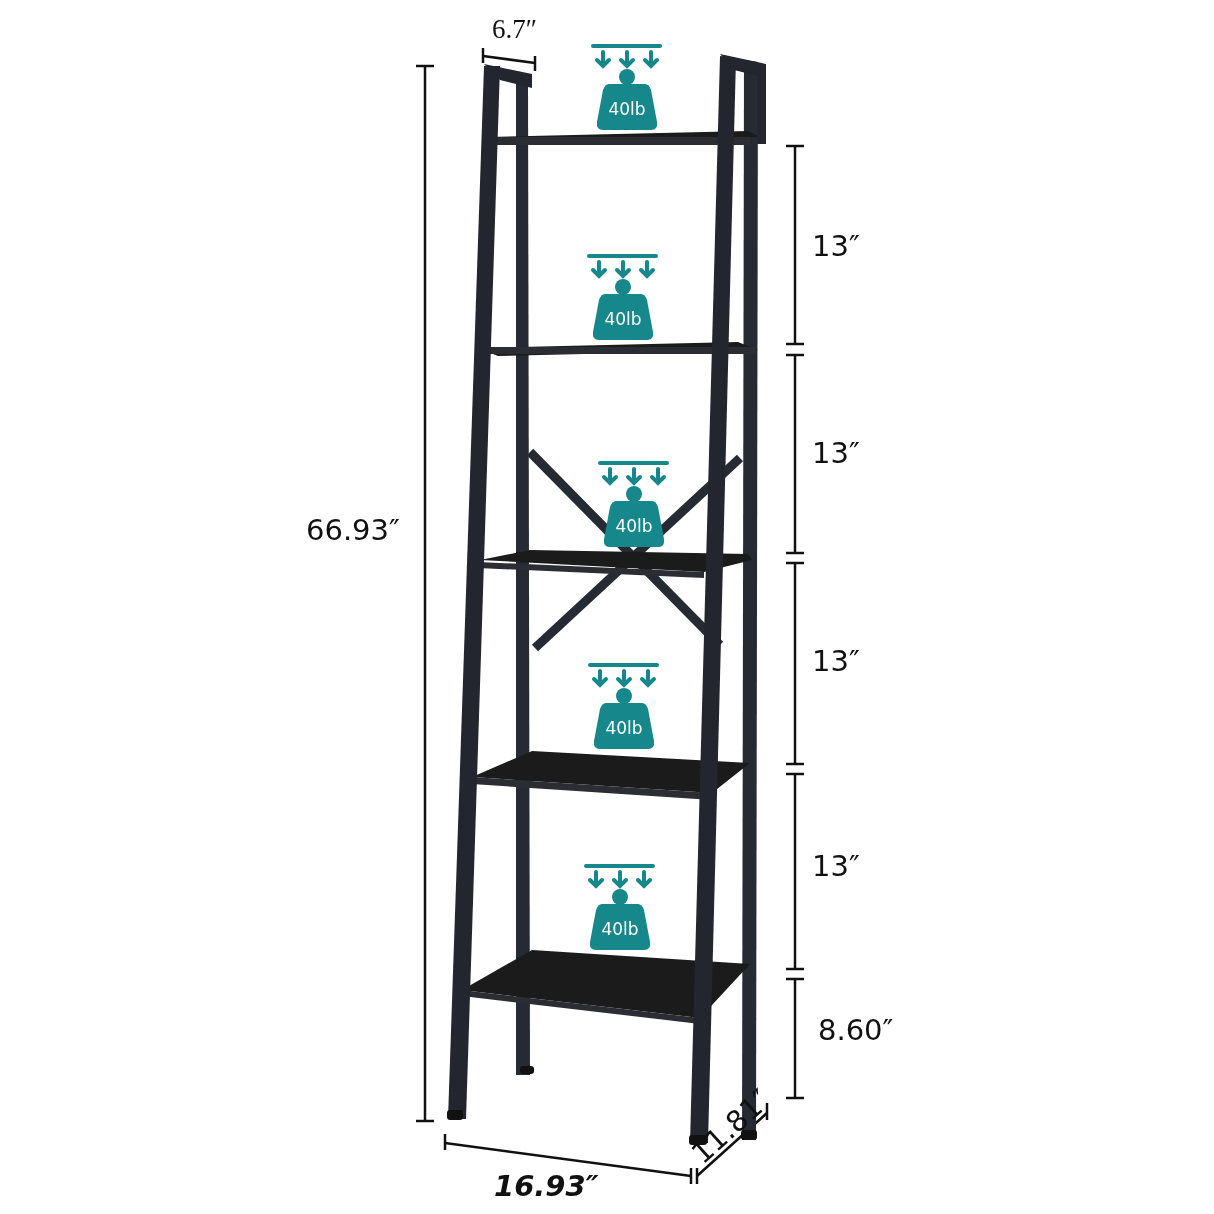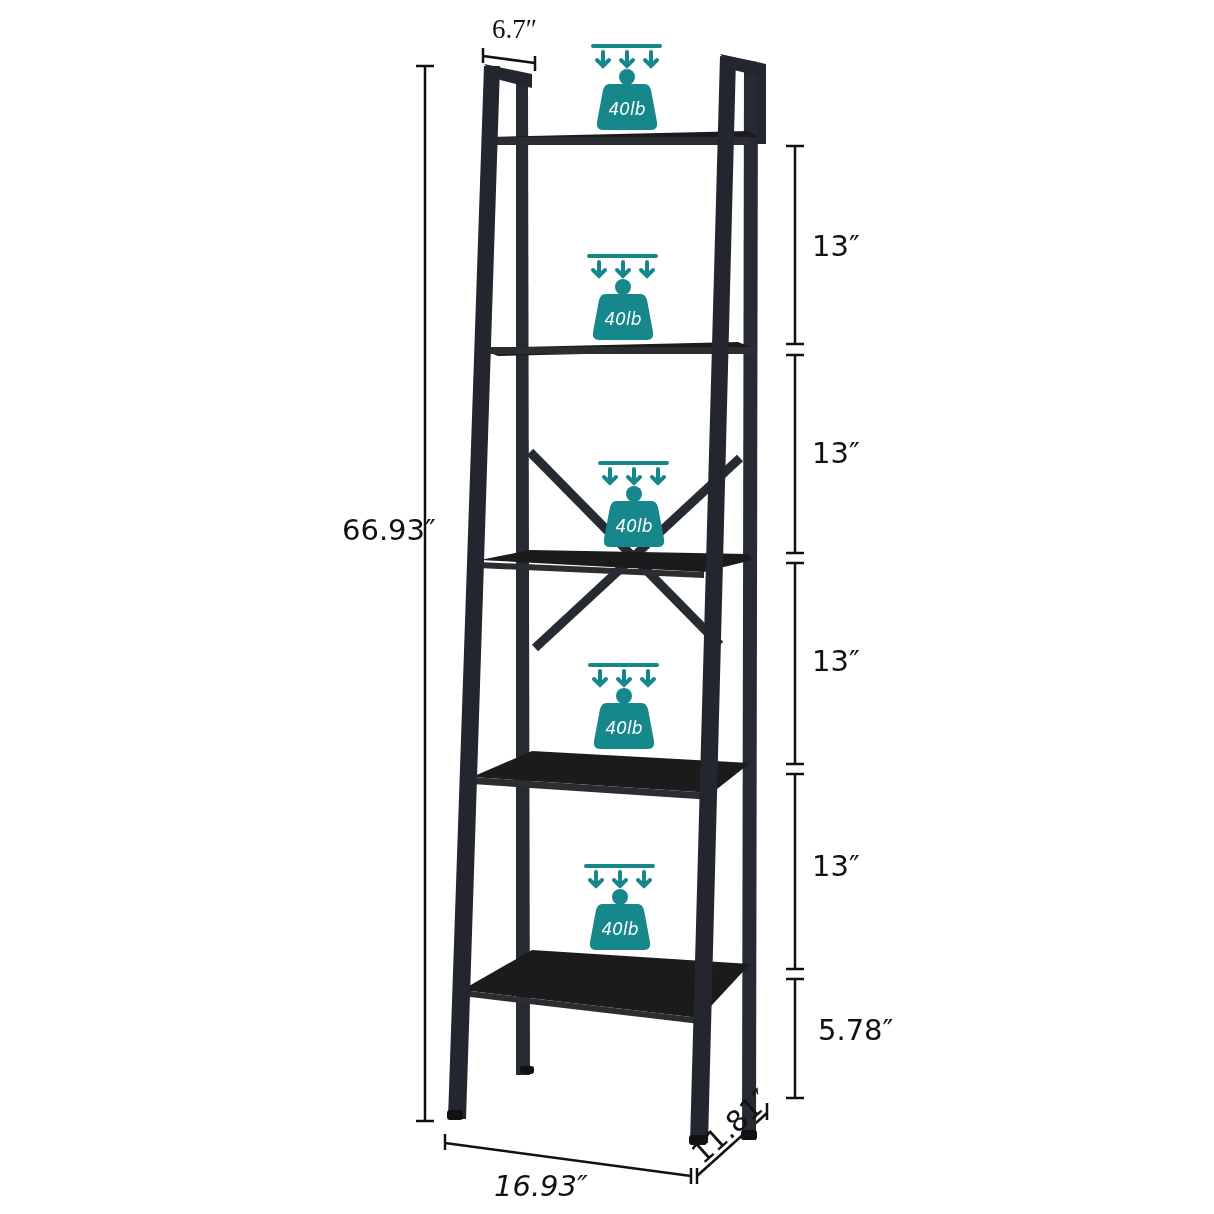--- a/index.html
+++ b/index.html
@@ -1,19 +1,19 @@
 <!DOCTYPE html>
 <html><head>
 <meta charset="utf-8">
 <style>
   html, body { margin: 0; padding: 0; background: #ffffff; }
   body { width: 1214px; height: 1214px; position: relative; overflow: hidden; font-family: "DejaVu Sans", sans-serif; }
   #stage { position: absolute; left: 0; top: 0; width: 1214px; height: 1214px; }
   .dim-label { position: absolute; font-family: "DejaVu Sans", sans-serif; color: #111; font-size: 29px; line-height: 1; white-space: nowrap; }
-  .badge-text { position: absolute; font-family: "DejaVu Sans", sans-serif; color: #ffffff; font-size: 17px; line-height: 1; white-space: nowrap; text-align: center; width: 60px; font-style: italic; }
+  .badge-text { position: absolute; font-family: "DejaVu Sans", sans-serif; color: #ffffff; font-size: 17px; line-height: 1; white-space: nowrap; text-align: center; width: 60px; }
 </style>
 </head>
 <body>
 
 <div id="stage">
   <svg width="1214" height="1214" viewBox="0 0 1214 1214" xmlns="http://www.w3.org/2000/svg">
 
     <g stroke="#111" stroke-width="2.5" fill="none">
 
       <line x1="425" y1="66" x2="425" y2="1121"></line>
@@ -150,21 +150,21 @@
 
   
   <div class="badge-text" style="left:597px; top:101px;">40lb</div>
   <div class="badge-text" style="left:593px; top:311px;">40lb</div>
   <div class="badge-text" style="left:604px; top:518px;">40lb</div>
   <div class="badge-text" style="left:594px; top:720px;">40lb</div>
   <div class="badge-text" style="left:590px; top:921px;">40lb</div>
 
   
   <div class="dim-label" style="left:492px; top:16px; font-size:27px;font-family:Liberation Serif, serif;">6.7″</div>
-  <div class="dim-label" style="left:306px; top:516px;margin-left:36px;">66.93″</div>
+  <div class="dim-label" style="left:306px; top:516px;">66.93″</div>
   <div class="dim-label" style="left:812px; top:232px;">13″</div>
   <div class="dim-label" style="left:812px; top:439px;">13″</div>
   <div class="dim-label" style="left:812px; top:647px;">13″</div>
   <div class="dim-label" style="left:812px; top:852px;">13″</div>
-  <div class="dim-label" style="left:818px; top:1016px;">5.78″</div>
-  <div class="dim-label" style="left:494px; top:1172px; font-style:italic;">16.93″</div>
+  <div class="dim-label" style="left:818px; top:1016px;">8.60″</div>
+  <div class="dim-label" style="left:494px; top:1172px; font-style:italic;font-weight:bold;">16.93″</div>
   <div class="dim-label" style="left:706px; top:1140px; transform: rotate(-42deg); transform-origin: left bottom;">11.81″</div>
 </div>
 
 </body></html>

